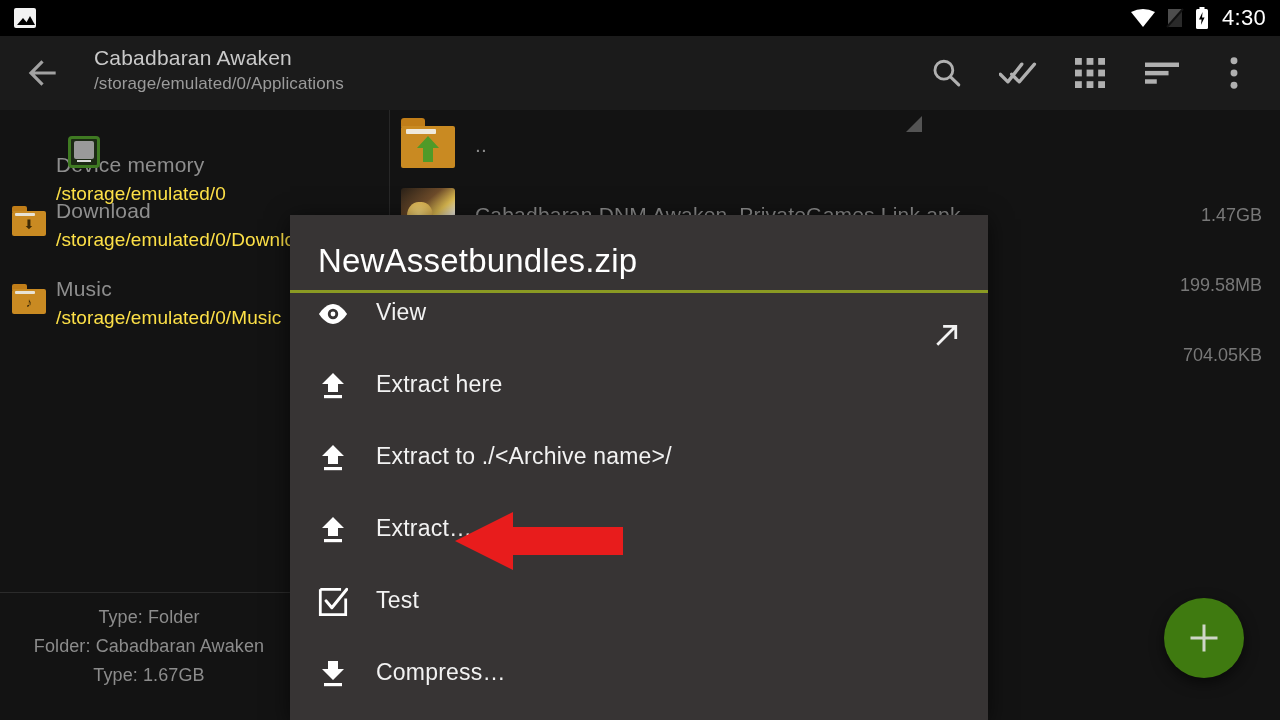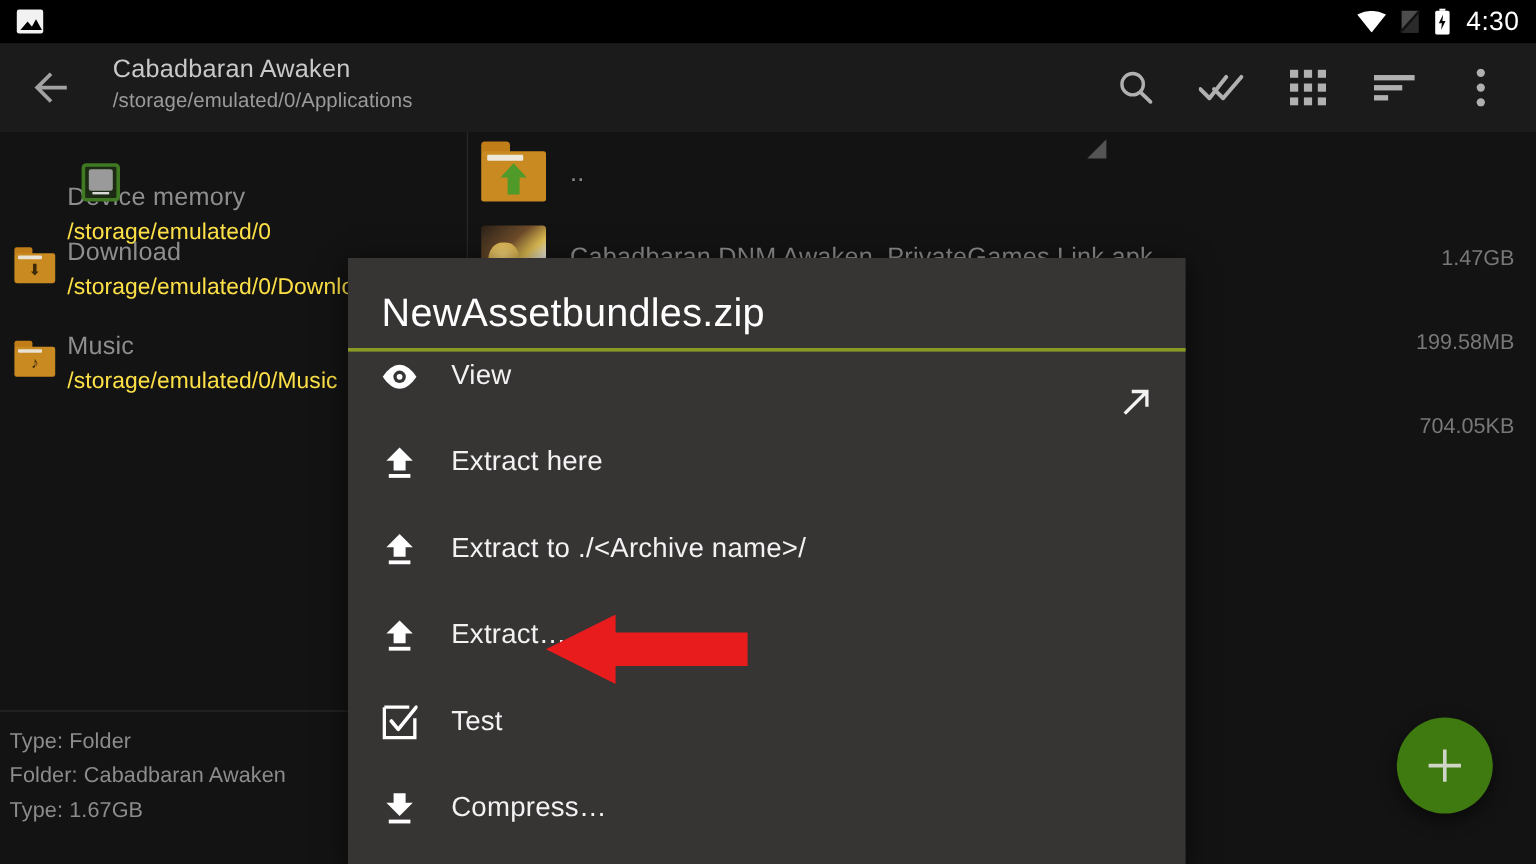--- a/index.html
+++ b/index.html
@@ -121,21 +121,21 @@
     background: #e8e3d5; border-radius: 1px;
   }
   .ico-folder .glyph {
     position: absolute; left: 10px; top: 12px; width: 14px; height: 14px;
     color: #3d2a06; font-size: 13px; line-height: 14px; text-align: center;
   }
 
   
   .infopanel {
     position: absolute; left: 0; bottom: 0; width: 290px; height: 128px;
-    background: #131313; border-top: 1px solid #2b2b2b; padding: 10px 0 0 8px;
+    background: #131313; border-top: 1px solid #2b2b2b; padding: 10px 0 0 8px; text-align: center;
   }
   .info-line {
     color: #8c8c8c; font-size: 18px; line-height: 29px; letter-spacing: .1px;
     white-space: nowrap;
   }
 
   
   .filelist { position: absolute; left: 391px; top: 110px; width: 889px; height: 610px; }
   .file-row {
     position: relative; height: 70px; padding-left: 84px; display: flex;

